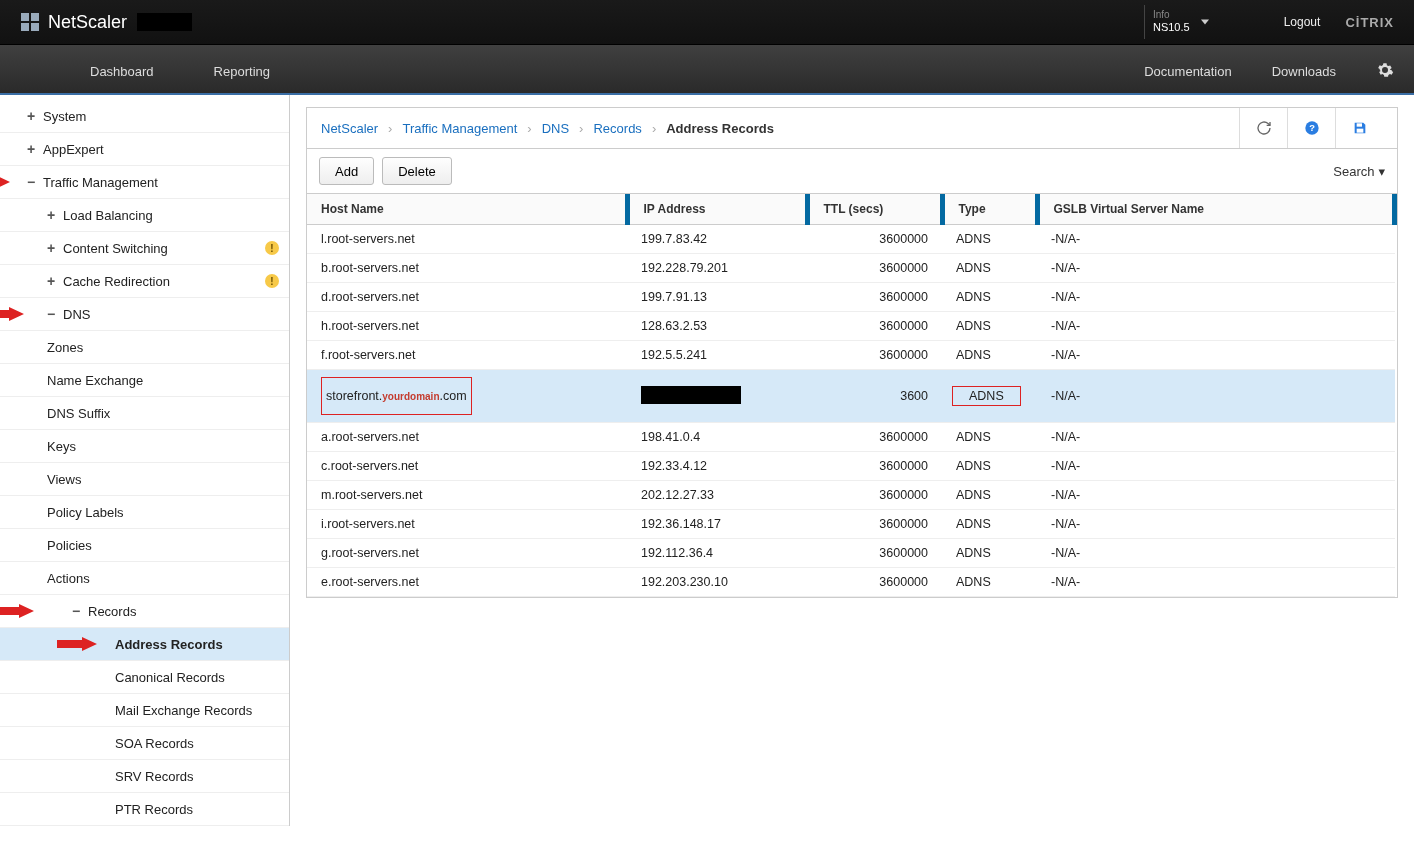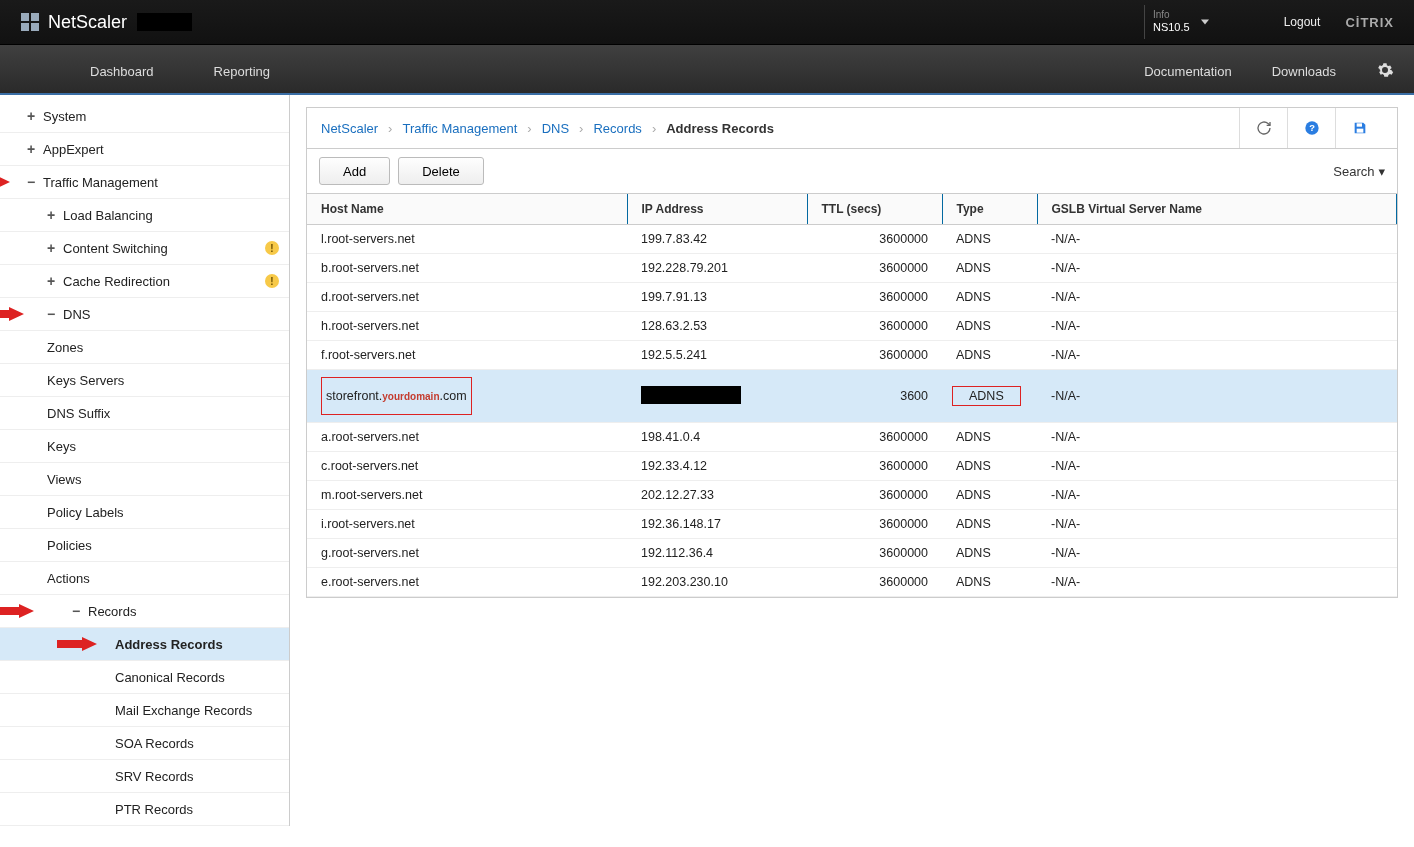--- a/index.html
+++ b/index.html
@@ -53,25 +53,25 @@
     background: #fff; border: 1px solid #ccc; height: 42px; display: flex; align-items: center; padding: 0 14px;
   }
   .crumb { color: #1a6fbf; cursor: pointer; }
   .crumb.final { color: #333; font-weight: bold; }
   .crumb-sep { color: #aaa; margin: 0 10px; }
   .bc-actions { margin-left: auto; display: flex; align-items: center; }
   .bc-btn { width: 48px; height: 40px; border-left: 1px solid #ddd; display: flex; align-items: center; justify-content: center; cursor: pointer; }
 
   .panel { border: 1px solid #ccc; border-top: none; }
   .toolbar { display: flex; align-items: center; padding: 8px 12px; border-bottom: 1px solid #ccc; }
-  .btn { background: linear-gradient(#fefefe,#eee); border: 1px solid #bbb; border-radius: 3px; height: 28px; padding: 0 23px; font-size: 13px; cursor: pointer; margin-right: 8px; }
+  .btn { background: linear-gradient(#fefefe,#eee); border: 1px solid #bbb; border-radius: 3px; height: 28px; padding: 0 15px; font-size: 13px; cursor: pointer; margin-right: 8px; }
   .search-ctl { margin-left: auto; font-size: 13px; color: #333; cursor: pointer; display: flex; align-items: center; gap: 4px; }
 
   table { width: 100%; border-collapse: collapse; }
-  th { text-align: left; font-weight: bold; font-size: 12px; padding: 8px 14px; border-bottom: 1px solid #ccc; border-right: 1px solid #0369a1; background: #fafafa; }
+  th { text-align: left; font-weight: bold; font-size: 12px; padding: 8px 14px; border-bottom: 1px solid #ccc; border-right: 5px solid #0369a1; background: #fafafa; }
   th.num { }
   td { padding: 7px 14px; border-bottom: 1px solid #eee; font-size: 12.5px; color: #222; }
   td.num { text-align: right; }
   tr.hl { background: #d6e9f8; }
   .ip-black { width: 100px; height: 18px; background: #000; display: inline-block; }
   .redbox { border: 1.5px solid #d22; padding: 11px 4px; display: inline-block; }
   .red-text { color: #c43b2e; font-weight: bold; font-size: 10px; }
   .host-prefix, .host-suffix { color: #222; }
   .tdbox { border: 1.5px solid #d22; display:inline-block; padding:2px 16px; margin:-2px -4px; }
 </style>
@@ -153,21 +153,21 @@
       <span class="arrow-ann" style="left:-16px;"><svg viewBox="0 0 40 14">
             <polygon points="0,3 25,3 25,0 40,7 25,14 25,11 0,11" fill="#d22"></polygon>
           </svg></span>
       <span class="tree-icon">−</span>
         <span class="tree-label">DNS</span>
     </div>
     <div class="tree-item nest4">
         <span class="tree-label">Zones</span>
       </div>
     <div class="tree-item nest4">
-        <span class="tree-label">Keys Servers</span>
+        <span class="tree-label">Name Exchange</span>
       </div>
     <div class="tree-item nest4">
         <span class="tree-label">DNS Suffix</span>
       </div>
     <div class="tree-item nest4">
         <span class="tree-label">Keys</span>
       </div>
     <div class="tree-item nest4">
         <span class="tree-label">Views</span>
       </div>

